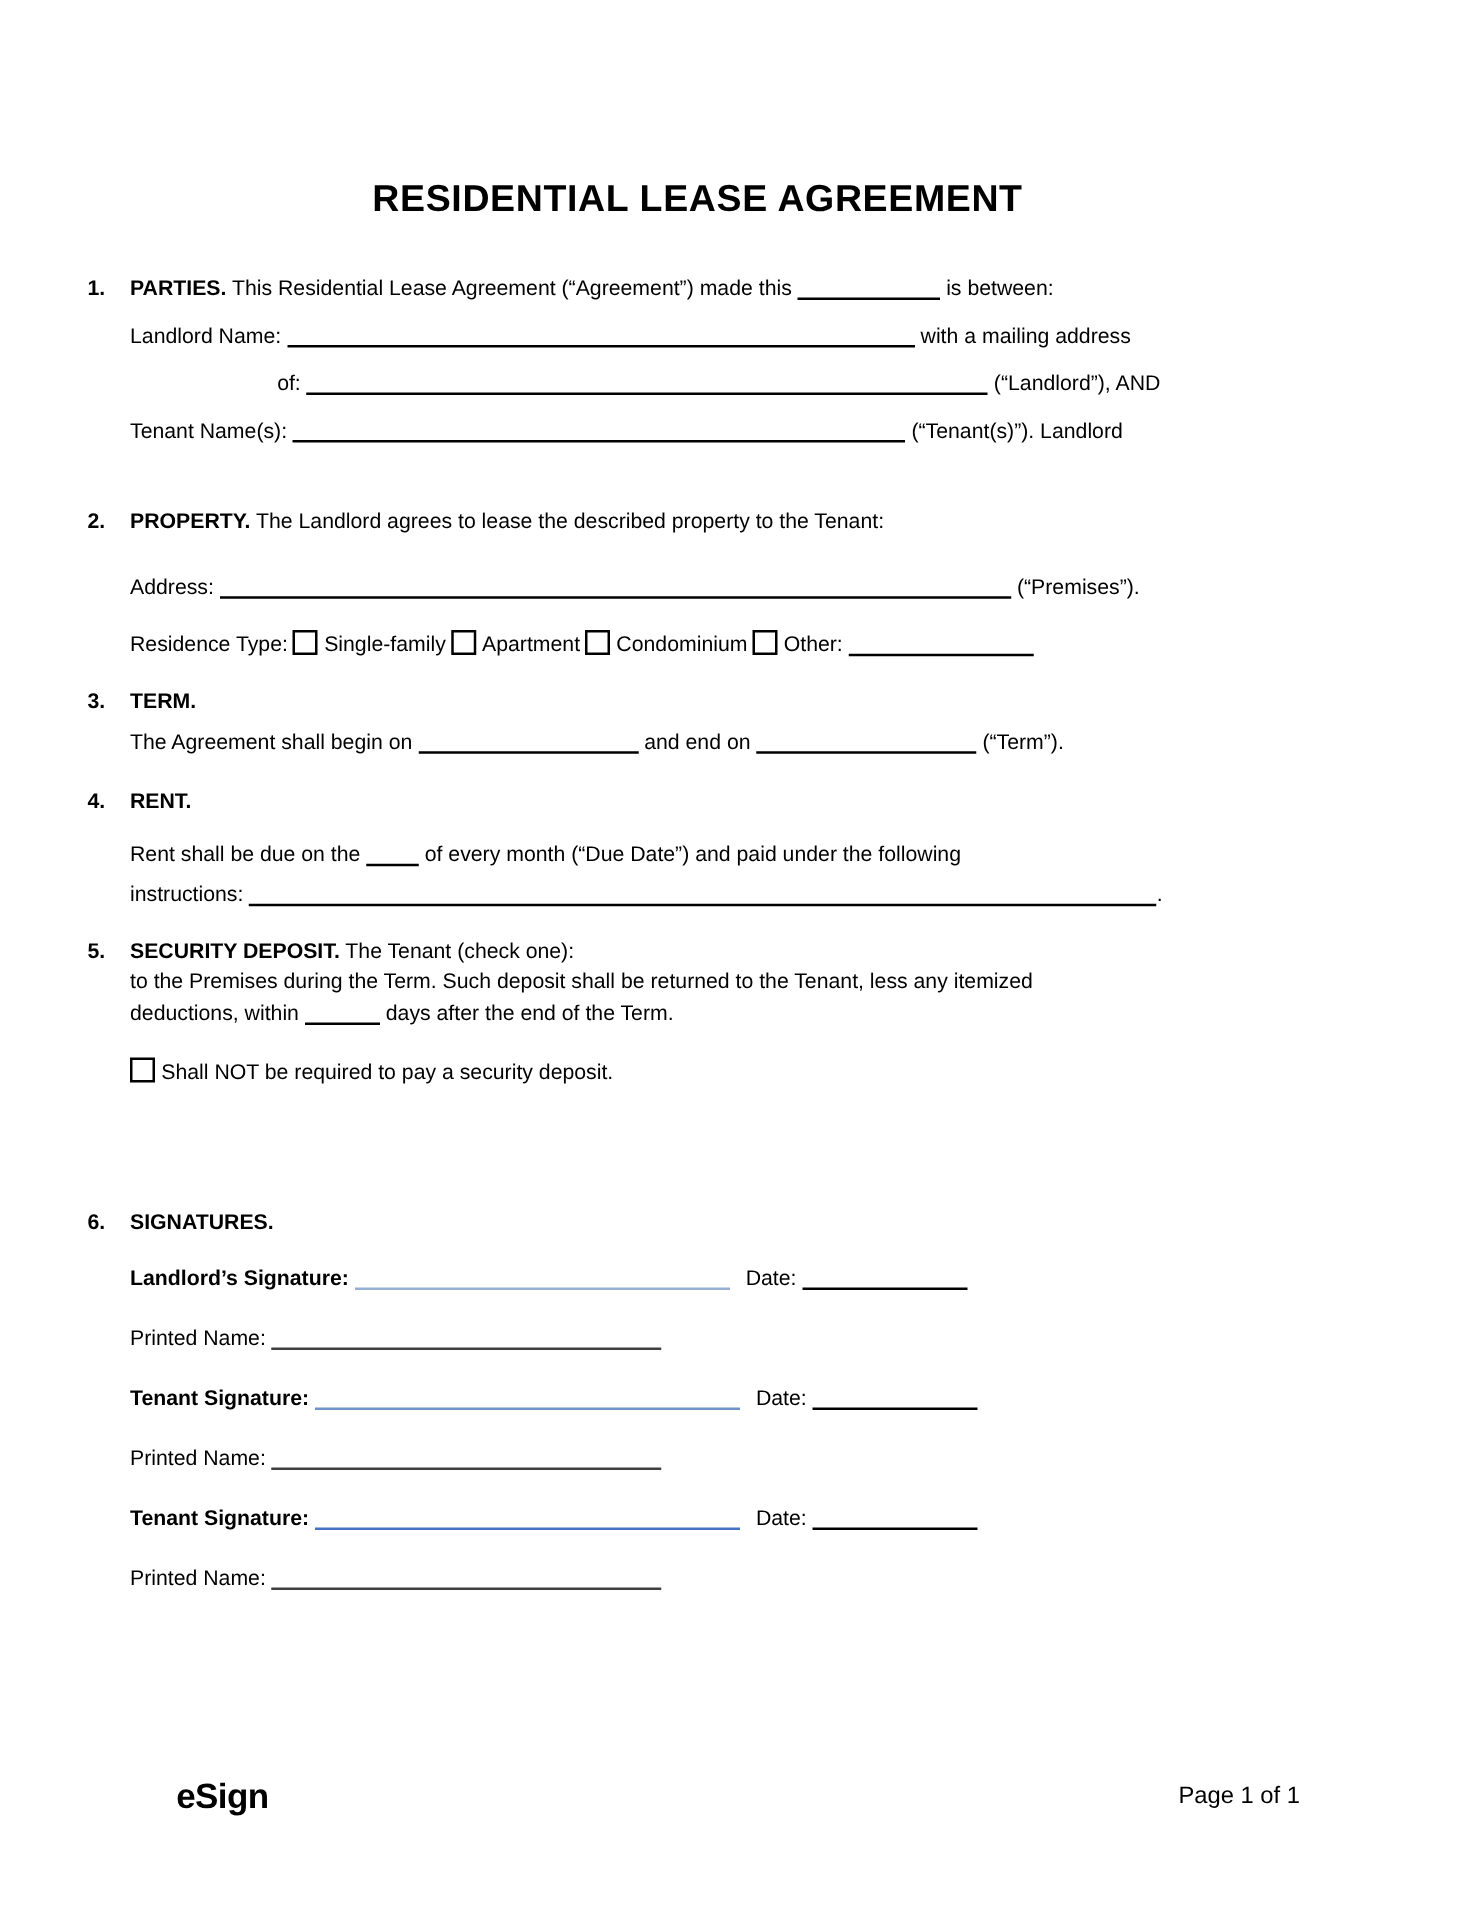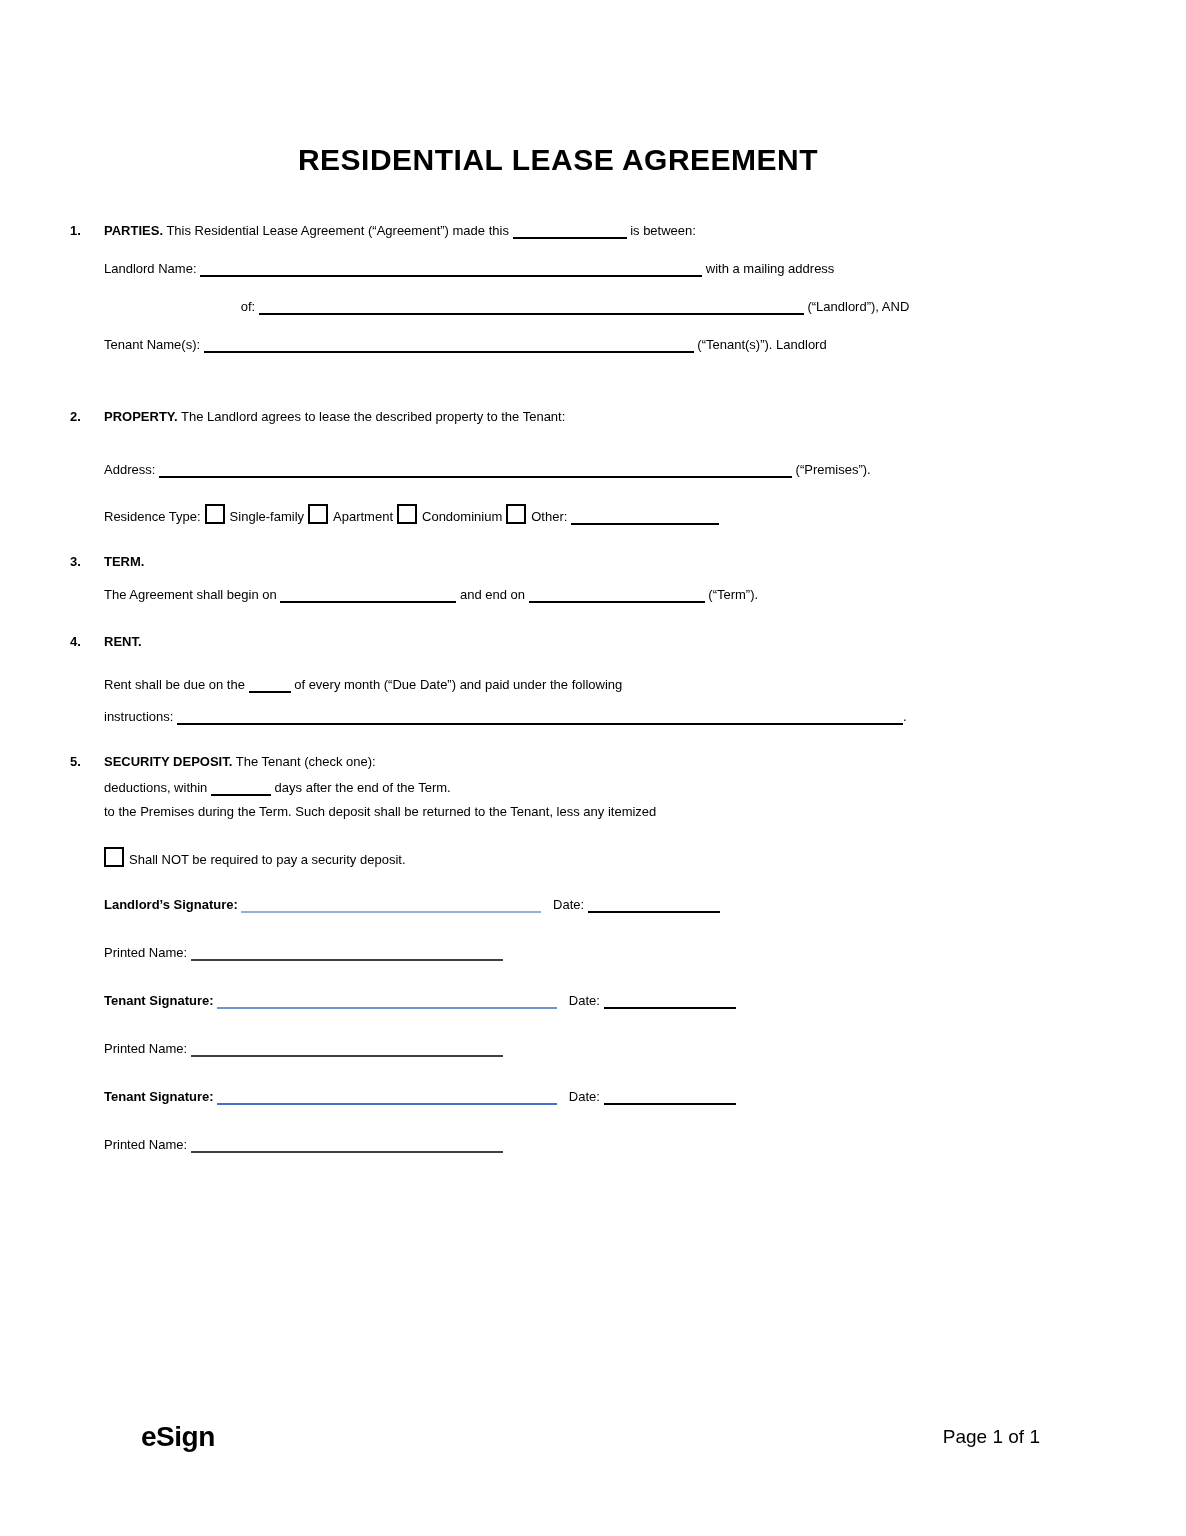--- a/index.html
+++ b/index.html
@@ -1,20 +1,20 @@
 <!DOCTYPE html>
 <html><head>
 <meta charset="utf-8">
 <style>
   html,body { margin:0; padding:0; background:#ffffff; }
   body { width:1186px; height:1536px; font-family:"Liberation Sans", sans-serif; color:#000; }
   .page { position:relative; width:1186px; height:1536px; overflow:hidden; }
   .content { padding:0 140px 0 70px; }
   .title { margin-top:142px; text-align:center; font-size:30px; font-weight:bold; line-height:36px; letter-spacing:0.5px; }
-  .line { font-size:13px; line-height:24px; white-space:nowrap; }
+  .line { font-size:17px; line-height:24px; white-space:nowrap; }
   .ind { margin-left:34px; }
   .num { display:inline-block; width:34px; font-weight:bold; }
   .b { font-weight:bold; }
   .blank { display:inline-block; height:0; border-bottom:2px solid #000; vertical-align:-4px; }
   .blank.gray { border-bottom-color:#3f3f3f; }
   .sigline { display:inline-block; height:0; border-bottom:2.5px solid #4472c4; vertical-align:-4px; }
   .sig-light { border-bottom-color:#96afd3; }
   .sig-med { border-bottom-color:#6f94cc; }
   .sig-dark { border-bottom-color:#4472c4; }
   .cb { display:inline-block; width:16px; height:16px; border:2.5px solid #000; vertical-align:-3px; margin:0 5px 0 4px; background:#fff; }
@@ -87,32 +87,35 @@
     </div>
     <div class="line ind" style="margin-top:8px;">
       <span>instructions:</span>
       <span class="blank" style="width:726px;"></span><span>.</span>
     </div>
 
     <div class="line" style="margin-top:21px;">
       <span class="num">5.</span><span class="b">SECURITY DEPOSIT.</span>
       <span>The Tenant (check one):</span>
     </div>
+    <div class="line ind" style="margin-top:0;">
+      <span>to the Premises during the Term. Such deposit shall be returned to the Tenant, less any itemized</span>
+    </div>
     <div class="line ind" style="margin-top:2px;">
       <span>deductions, within</span>
       <span class="blank" style="width:60px;"></span>
       <span>days after the end of the Term.</span>
     </div>
-    <div class="line ind" style="margin-top:0;">
-      <span>to the Premises during the Term. Such deposit shall be returned to the Tenant, less any itemized</span>
-    </div>
     <div class="line ind" style="margin-top:23px;">
       <span class="cb" style="margin-left:0;"></span><span>Shall NOT be required to pay a security deposit.</span>
     </div>
 
+    <div class="line" style="margin-top:96px;">
+      <span class="num">6.</span><span class="b">SIGNATURES.</span>
+    </div>
 
     <div class="line ind" style="margin-top:21px;">
       <span class="b">Landlord’s Signature:</span>
       <span class="sigline sig-light" style="width:300px;"></span>
       <span style="margin-left:8px;">Date:</span>
       <span class="blank" style="width:132px;"></span>
     </div>
     <div class="line ind" style="margin-top:24px;">
       <span>Printed Name:</span>
       <span class="blank gray" style="width:312px;"></span>

